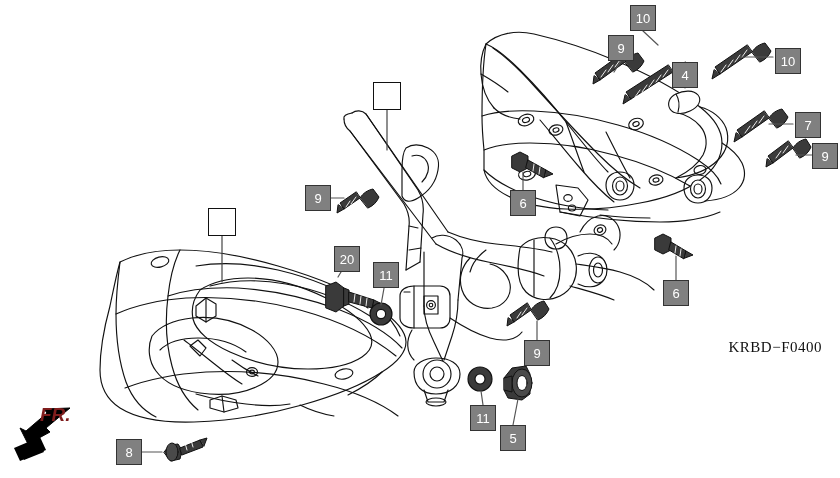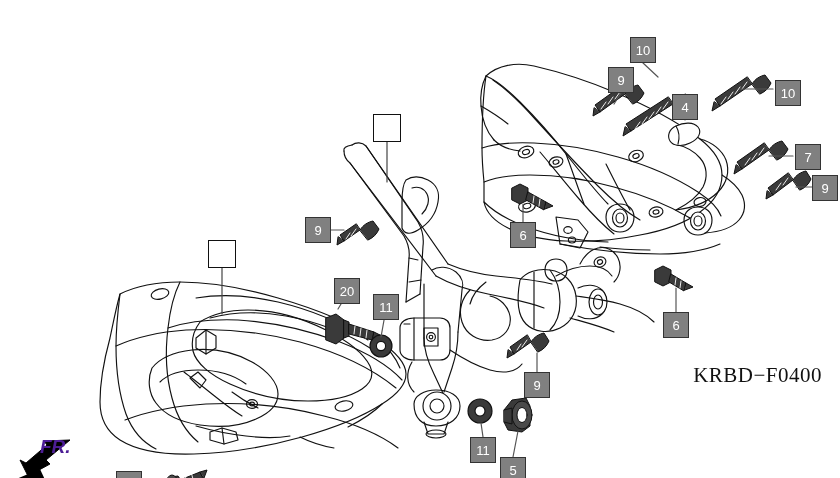--- a/index.html
+++ b/index.html
@@ -1,38 +1,38 @@
 <!DOCTYPE html>
 <html><head>
 <meta charset="utf-8">
 <style>
   html,body{margin:0;padding:0;background:#fff;}
   body{width:840px;height:478px;overflow:hidden;
        font-family:"Liberation Sans",sans-serif;}
-  #stage{position:relative;width:840px;height:372px;background:#ffffff;margin-top:32px;}
+  #stage{position:relative;width:840px;height:372px;background:#ffffff;}
   svg.layer{position:absolute;left:0;top:0;width:840px;height:478px;}
 
   
   .callout{position:absolute;width:26px;height:26px;
            background:#808080;border:1.5px solid #333;
            box-sizing:border-box;
            display:flex;align-items:center;justify-content:center;
            color:#ffffff;font-size:13px;font-weight:normal;
            font-family:"Liberation Sans",sans-serif;
            letter-spacing:0px;line-height:1;}
   .callout.blank{background:#ffffff;border:1.5px solid #111;
                  width:28px;height:28px;}
   
   #partno{position:absolute;right:18px;bottom:16px;
           font-family:"Liberation Serif",serif;
-          font-size:21px;color:#111;letter-spacing:0.5px;white-space:nowrap;}
+          font-size:15px;color:#111;letter-spacing:0.5px;white-space:nowrap;}
   
   #frlabel{position:absolute;left:40px;top:404px;
            font-family:"Liberation Sans",sans-serif;
-           font-weight:bold;font-style:italic;font-size:19px;color:#4c1d95;
+           font-weight:bold;font-style:italic;font-size:19px;color:#7f1d1d;
            white-space:nowrap;}
 </style>
 </head>
 <body>
 
 <div id="stage">
 
   <svg class="layer" viewBox="0 0 840 478">
     <defs>
       <g id="screwTap">

